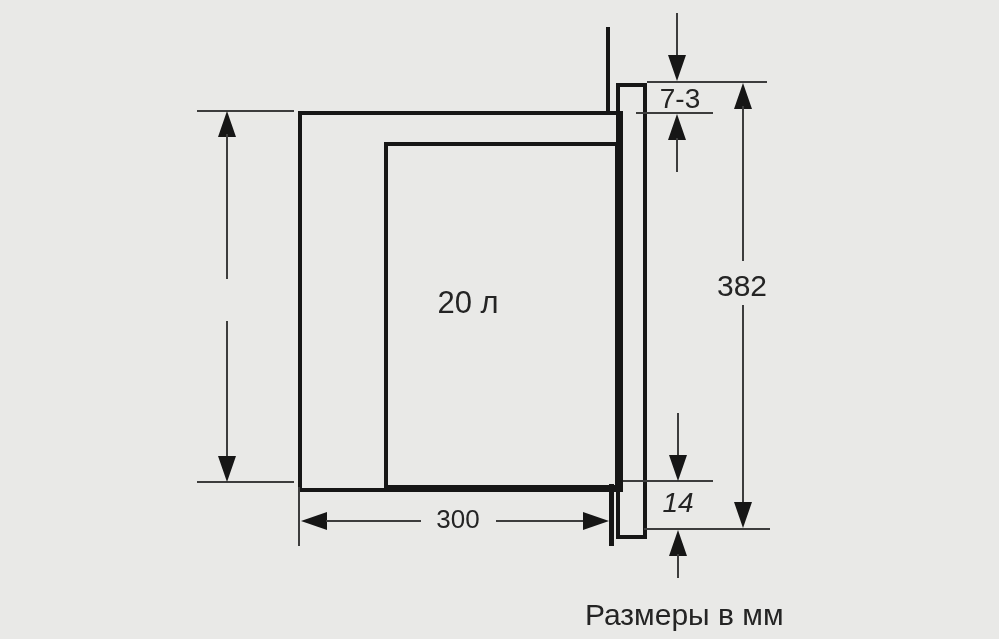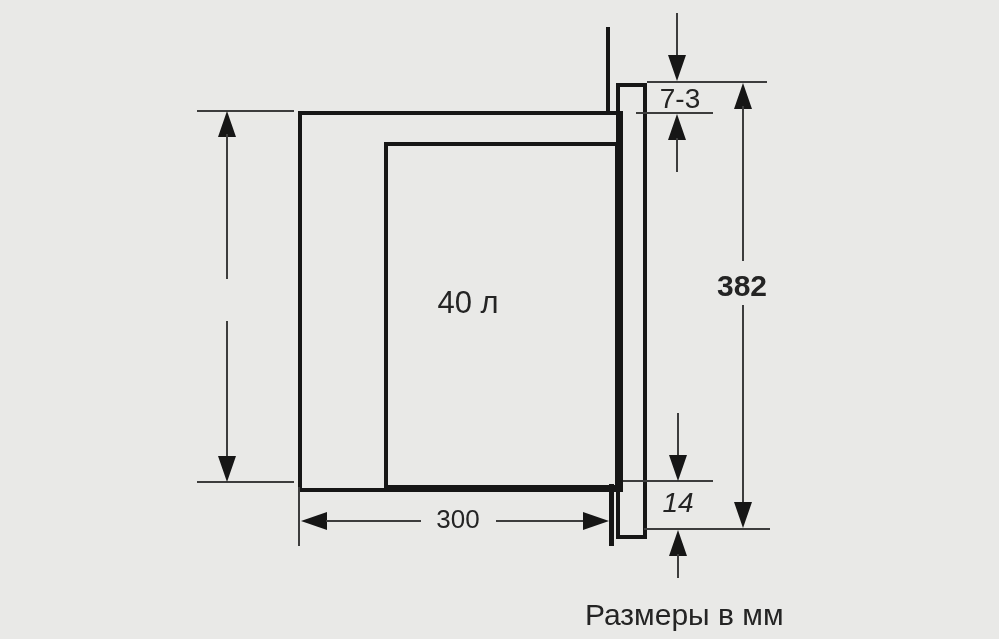--- a/index.html
+++ b/index.html
@@ -25,42 +25,42 @@
 </head>
 <body>
 
 <div class="stage">
 
   <div class="v thick" style="left:606px;top:27px;width:4px;height:86px;"></div>
 
   <div class="rect" style="left:298px;top:111px;width:317px;height:373px;"></div>
 
   <div class="rect" style="left:384px;top:142px;width:227px;height:339px;"></div>
-  <div class="label" style="left:406px;top:287px;width:124px;font-size:31px;">40 л</div>
+  <div class="label" style="left:406px;top:287px;width:124px;font-size:31px;">20 л</div>
 
   <div class="rect" style="left:616px;top:83px;width:23px;height:448px;"></div>
 
   <div class="h" style="left:197px;top:110px;width:97px;"></div>
   <div class="h" style="left:197px;top:481px;width:97px;"></div>
   <div class="arrow up" style="left:218px;top:111px;"></div>
   <div class="v" style="left:226px;top:134px;height:145px;"></div>
   <div class="v" style="left:226px;top:321px;height:137px;"></div>
   <div class="arrow down" style="left:218px;top:456px;"></div>
 
   <div class="v" style="left:676px;top:13px;height:44px;"></div>
   <div class="arrow down" style="left:668px;top:55px;"></div>
   <div class="h" style="left:647px;top:81px;width:120px;"></div>
   <div class="label" style="left:646px;top:85px;width:68px;font-size:28px;">7-3</div>
   <div class="h" style="left:636px;top:112px;width:77px;"></div>
   <div class="arrow up" style="left:668px;top:114px;"></div>
   <div class="v" style="left:676px;top:138px;height:34px;"></div>
 
   <div class="arrow up" style="left:734px;top:83px;"></div>
   <div class="v" style="left:742px;top:106px;height:155px;"></div>
-  <div class="label" style="left:702px;top:271px;width:80px;font-size:30px;font-weight:bold;">382</div>
+  <div class="label" style="left:702px;top:271px;width:80px;font-size:30px;">382</div>
   <div class="v" style="left:742px;top:305px;height:198px;"></div>
   <div class="arrow down" style="left:734px;top:502px;"></div>
 
   <div class="v" style="left:298px;top:487px;height:59px;"></div>
   <div class="v thick" style="left:609px;top:484px;width:5px;height:62px;"></div>
   <div class="arrow left" style="left:301px;top:512px;"></div>
   <div class="h" style="left:326px;top:520px;width:95px;"></div>
   <div class="label" style="left:416px;top:506px;width:84px;font-size:26px;">300</div>
   <div class="h" style="left:496px;top:520px;width:88px;"></div>
   <div class="arrow right" style="left:583px;top:512px;"></div>

